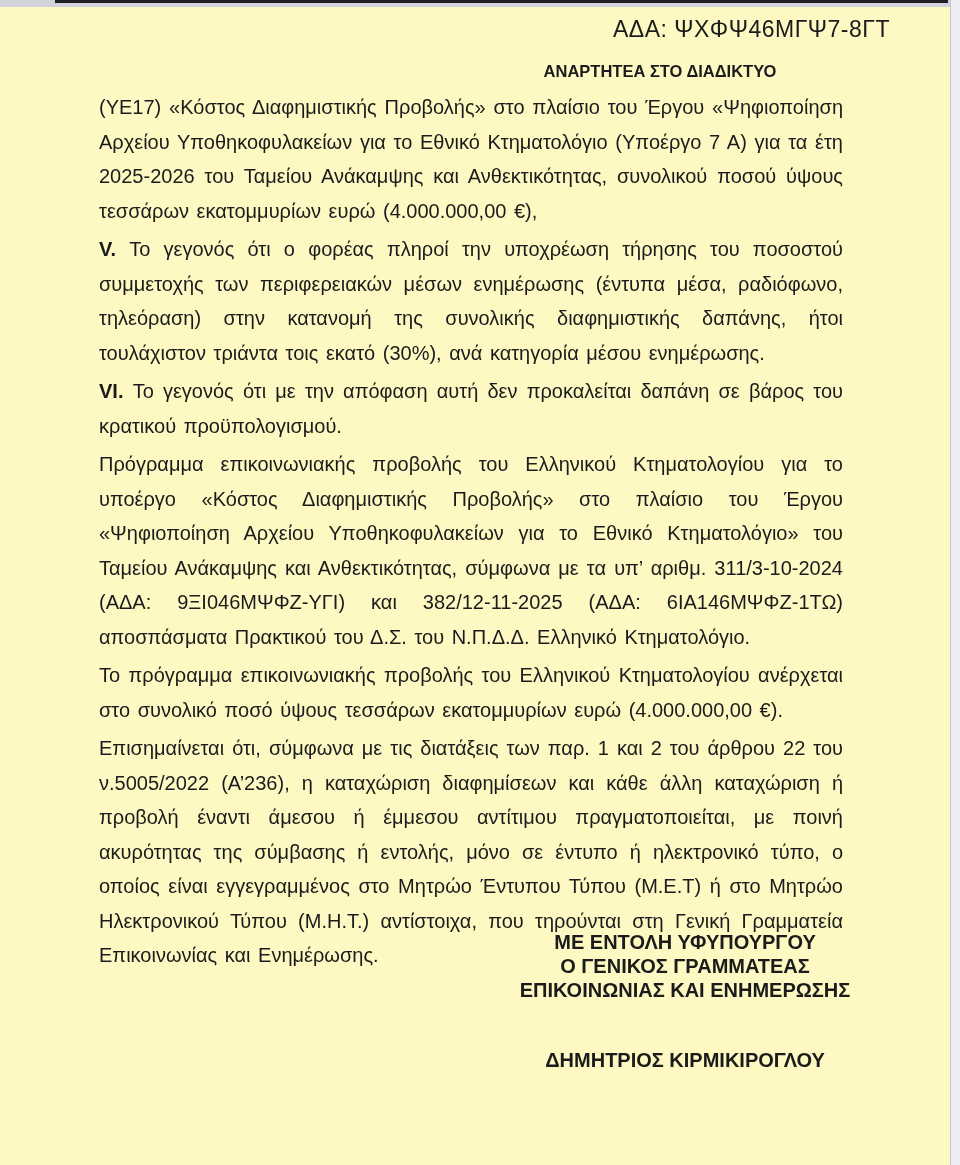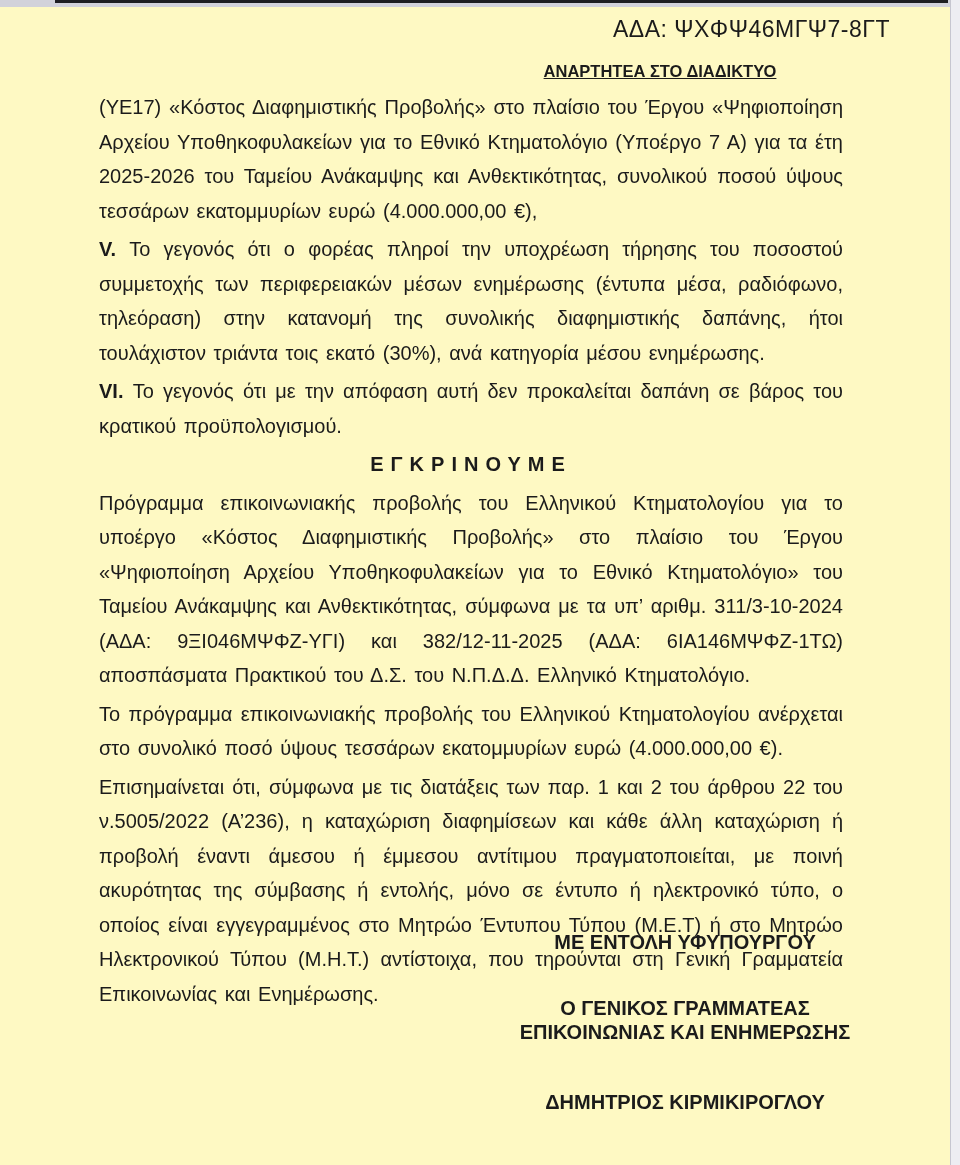--- a/index.html
+++ b/index.html
@@ -30,21 +30,20 @@
 
   .ada {
     position: absolute; top: 16px; right: 70px;
     font-size: 23px; letter-spacing: 0.5px;
     white-space: nowrap;
   }
   .notice {
     position: absolute; top: 62px; left: 460px; width: 400px;
     text-align: center; font-weight: bold; font-size: 16.5px;
     white-space: nowrap;
-    text-decoration: underline;
   }
 
   .doc-body {
     position: absolute; top: 86px; left: 95px; width: 752px;
   }
   .doc-body p {
     margin: 4px; padding: 0;
     font-size: 20px; line-height: 34.5px;
     text-align: justify;
     word-spacing: 2px;
@@ -54,21 +53,21 @@
     font-weight: bold;
     letter-spacing: 7px;
     word-spacing: 0;
   }
 
   .signature {
     position: absolute; top: 930px; left: 450px; width: 470px;
     text-align: center; font-weight: bold; font-size: 20px;
     line-height: 24px;
   }
-  .sig-by-order { margin-bottom: 42px; }
+  .sig-by-order { }
   .sig-title2 { margin-bottom: 46px; }
   .sig-name { margin-top: 16px; }
 </style>
 </head>
 <body>
 
 <div class="page">
 
   <div class="top-edge">
     <div class="top-edge-dark"></div>
@@ -81,21 +80,20 @@
   <div class="notice">ΑΝΑΡΤΗΤΕΑ ΣΤΟ ΔΙΑΔΙΚΤΥΟ</div>
 
   <div class="doc-body">
 
     <p><span>(ΥΕ17) «Κόστος Διαφημιστικής Προβολής» στο πλαίσιο του Έργου «Ψηφιοποίηση Αρχείου Υποθηκοφυλακείων για το Εθνικό Κτηματολόγιο (Υποέργο 7 Α) για τα έτη 2025-2026 του Ταμείου Ανάκαμψης και Ανθεκτικότητας, συνολικού ποσού ύψους τεσσάρων εκατομμυρίων ευρώ (4.000.000,00 €),</span></p>
 
     <p><b>V.</b><span> Το γεγονός ότι ο φορέας πληροί την υποχρέωση τήρησης του ποσοστού συμμετοχής των περιφερειακών μέσων ενημέρωσης (έντυπα μέσα, ραδιόφωνο, τηλεόραση) στην κατανομή της συνολικής διαφημιστικής δαπάνης, ήτοι τουλάχιστον τριάντα τοις εκατό (30%), ανά κατηγορία μέσου ενημέρωσης.</span></p>
 
     <p><b>VI.</b><span> Το γεγονός ότι με την απόφαση αυτή δεν προκαλείται δαπάνη σε βάρος του κρατικού προϋπολογισμού.</span></p>
 
-    <p class="heading">ΕΓΚΡΙΝΟΥΜΕ</p>
 
     <p><span>Πρόγραμμα επικοινωνιακής προβολής του Ελληνικού Κτηματολογίου για το υποέργο «Κόστος Διαφημιστικής Προβολής» στο πλαίσιο του Έργου «Ψηφιοποίηση Αρχείου Υποθηκοφυλακείων για το Εθνικό Κτηματολόγιο» του Ταμείου Ανάκαμψης και Ανθεκτικότητας, σύμφωνα με τα υπ’ αριθμ. 311/3-10-2024 (ΑΔΑ: 9ΞΙ046ΜΨΦΖ-ΥΓΙ) και 382/12-11-2025 (ΑΔΑ: 6ΙΑ146ΜΨΦΖ-1ΤΩ) αποσπάσματα Πρακτικού του Δ.Σ. του Ν.Π.Δ.Δ. Ελληνικό Κτηματολόγιο.</span></p>
 
     <p><span>Το πρόγραμμα επικοινωνιακής προβολής του Ελληνικού Κτηματολογίου ανέρχεται στο συνολικό ποσό ύψους τεσσάρων εκατομμυρίων ευρώ (4.000.000,00 €).</span></p>
 
     <p><span>Επισημαίνεται ότι, σύμφωνα με τις διατάξεις των παρ. 1 και 2 του άρθρου 22 του ν.5005/2022 (Α’236), η καταχώριση διαφημίσεων και κάθε άλλη καταχώριση ή προβολή έναντι άμεσου ή έμμεσου αντίτιμου πραγματοποιείται, με ποινή ακυρότητας της σύμβασης ή εντολής, μόνο σε έντυπο ή ηλεκτρονικό τύπο, ο οποίος είναι εγγεγραμμένος στο Μητρώο Έντυπου Τύπου (Μ.Ε.Τ) ή στο Μητρώο Ηλεκτρονικού Τύπου (Μ.Η.Τ.) αντίστοιχα, που τηρούνται στη Γενική Γραμματεία Επικοινωνίας και Ενημέρωσης.</span></p>
 
   </div>
 
   <div class="signature">

